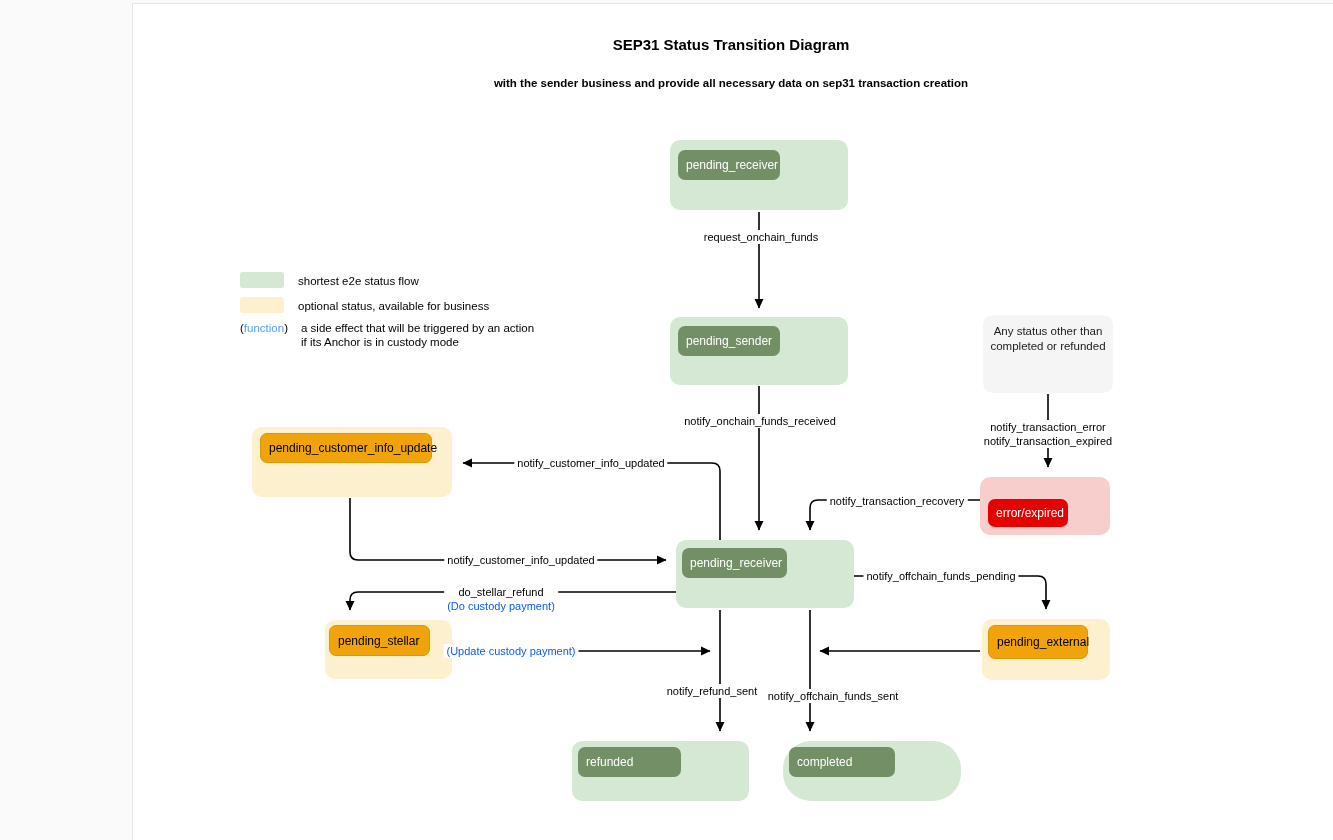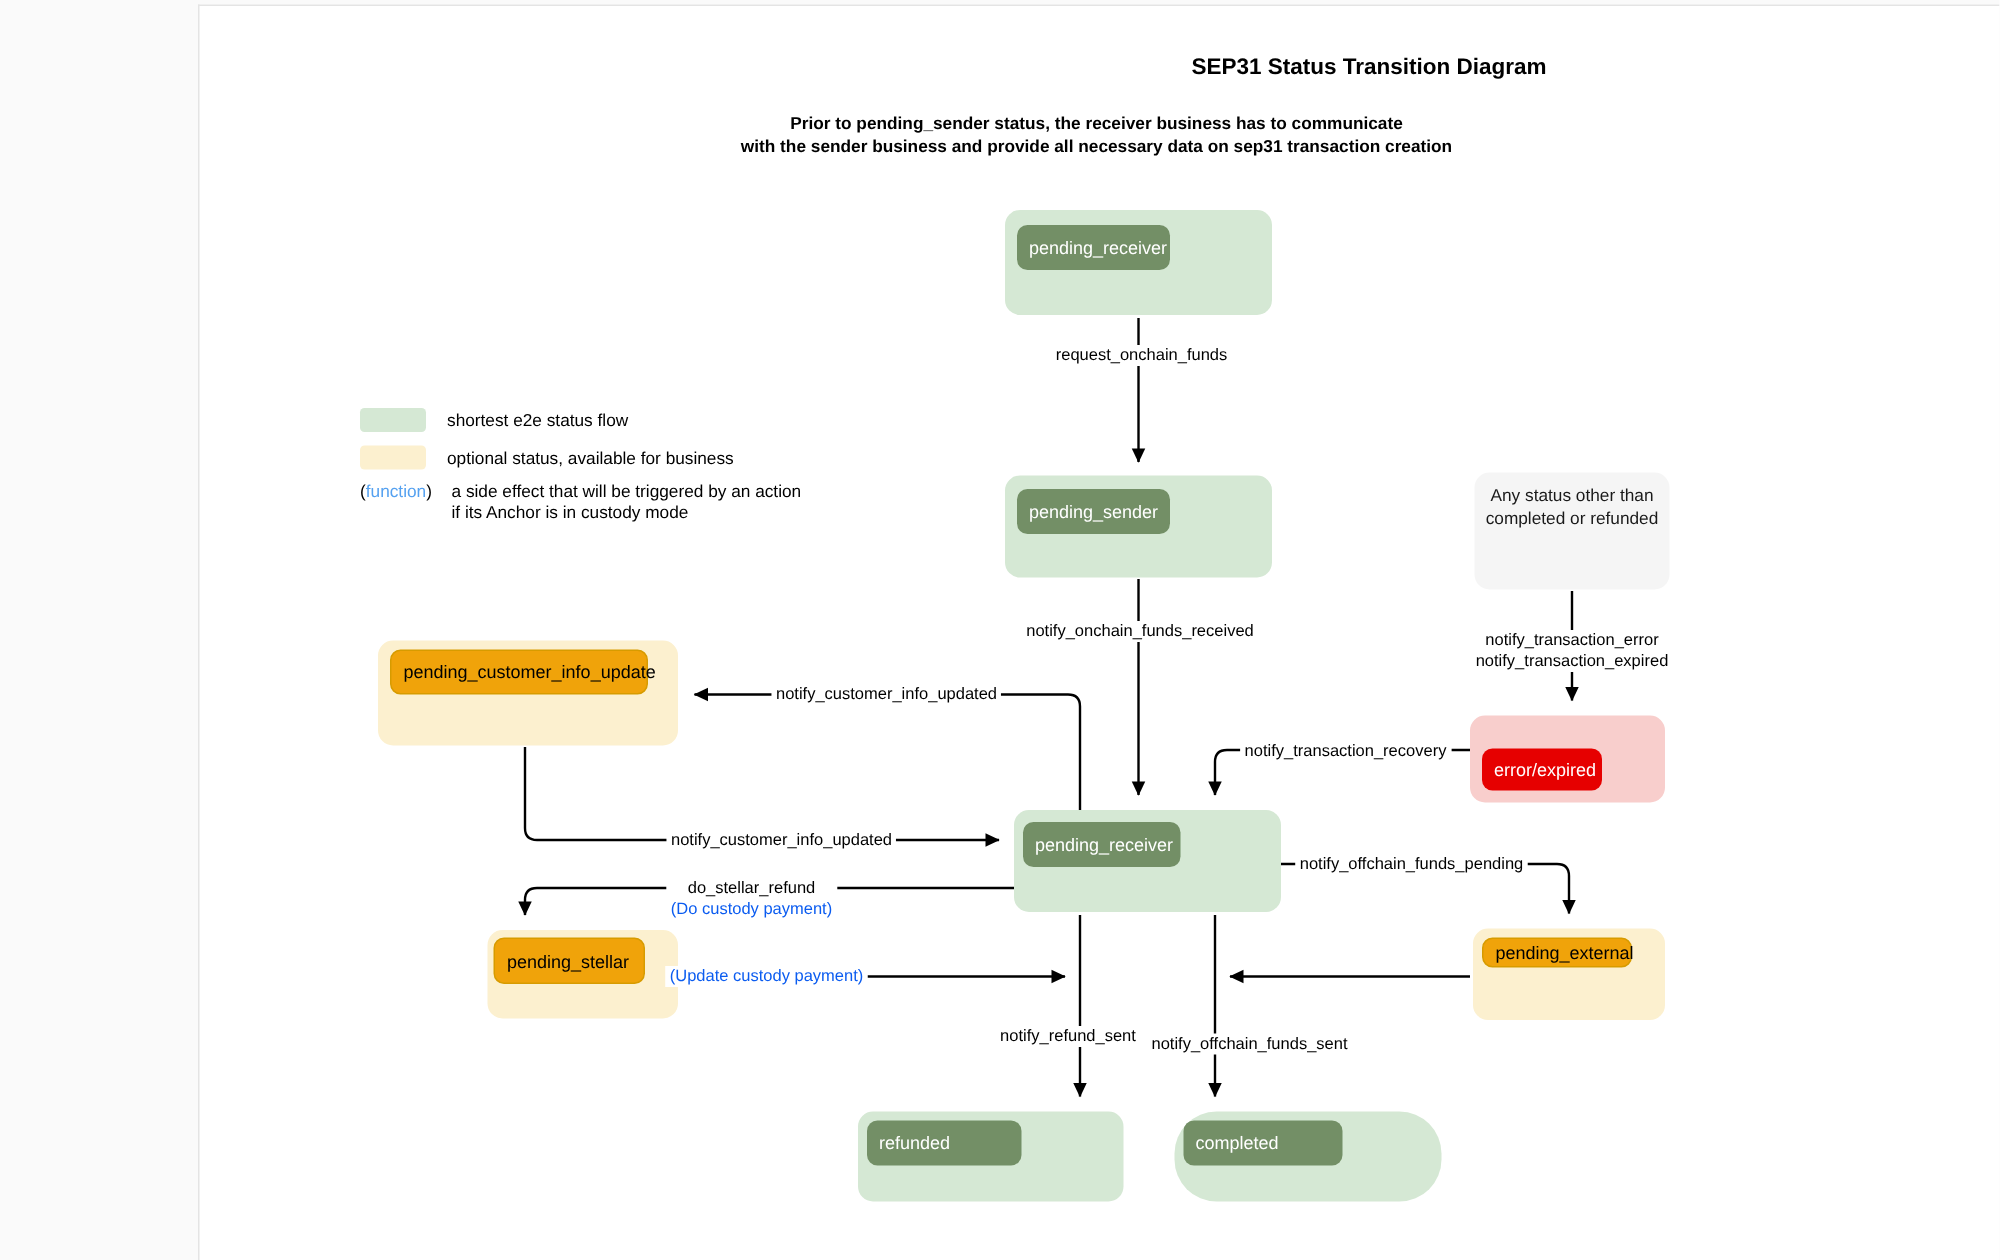--- a/index.html
+++ b/index.html
@@ -13,21 +13,21 @@
   }
   .panel{
     position:absolute;left:132px;top:3px;right:0;bottom:0;
     background:#ffffff;
     border-left:1px solid #e4e4e4;
     border-top:1px solid #e4e4e4;
   }
   .abs{position:absolute;}
   .title{
     left:431px;top:36px;width:600px;
-    text-align:right;font-size:15px;font-weight:bold;
+    text-align:center;font-size:15px;font-weight:bold;
   }
   .subtitle{
     left:391px;top:76px;width:680px;
     text-align:center;font-size:11.5px;font-weight:bold;line-height:15px;
   }
   
   .swatch{width:44px;height:16px;border-radius:3px;}
   .legend-text{font-size:11.5px;line-height:14px;}
   .fn-token{font-size:11.5px;}
   
@@ -67,21 +67,20 @@
   .node{z-index:2;}
   .edge-label{position:absolute;}
 </style>
 </head>
 <body>
 
 <div class="panel"></div>
 
 <div class="abs title">SEP31 Status Transition Diagram</div>
 <div class="abs subtitle">
-  <div>Prior to pending_sender status, the receiver business has to communicate</div>
   <div>with the sender business and provide all necessary data on sep31 transaction creation</div>
 </div>
 
 <div class="abs swatch flow-node" style="left:240px;top:272px;"></div>
 <div class="abs legend-text" style="left:298px;top:274px;">shortest e2e status flow</div>
 <div class="abs swatch opt-node" style="left:240px;top:297px;"></div>
 <div class="abs legend-text" style="left:298px;top:299px;">optional status, available for business</div>
 <div class="abs fn-token" style="left:240px;top:322px;"><span>(</span><span class="fn-blue">function</span><span>)</span></div>
 <div class="abs legend-text" style="left:301px;top:321px;">
   <div>a side effect that will be triggered by an action</div>
@@ -133,21 +132,21 @@
 
 <div class="abs node opt-node" style="left:252px;top:427px;width:200px;height:70px;">
   <div class="abs node-label opt-label" style="left:8px;top:6px;width:172px;height:30px;">pending_customer_info_update</div>
 </div>
 
 <div class="abs node opt-node" style="left:283px;top:620px;width:127px;height:59px;margin-left:42px;">
   <div class="abs node-label opt-label" style="left:4px;top:5px;width:101px;height:31px;">pending_stellar</div>
 </div>
 
 <div class="abs node opt-node" style="left:982px;top:619px;width:128px;height:61px;">
-  <div class="abs node-label opt-label" style="left:6px;top:6px;width:100px;height:20px;">pending_external</div>
+  <div class="abs node-label opt-label" style="left:6px;top:6px;width:100px;height:34px;">pending_external</div>
 </div>
 
 <div class="abs node flow-node" style="left:572px;top:741px;width:177px;height:60px;">
   <div class="abs node-label flow-label" style="left:6px;top:6px;width:103px;height:30px;">refunded</div>
 </div>
 
 <div class="abs node flow-node" style="left:783px;top:741px;width:178px;height:60px;border-radius:28px;">
   <div class="abs node-label flow-label" style="left:6px;top:6px;width:106px;height:30px;">completed</div>
 </div>
 

